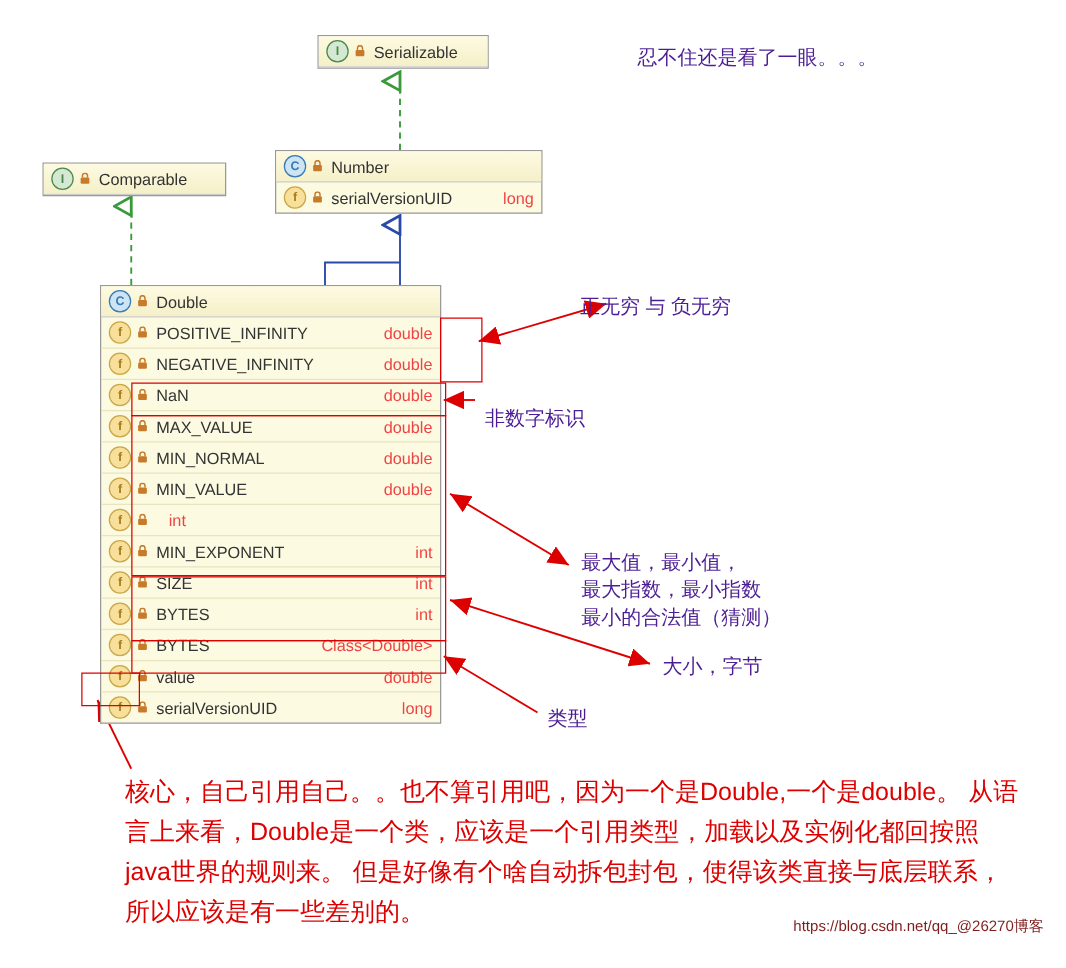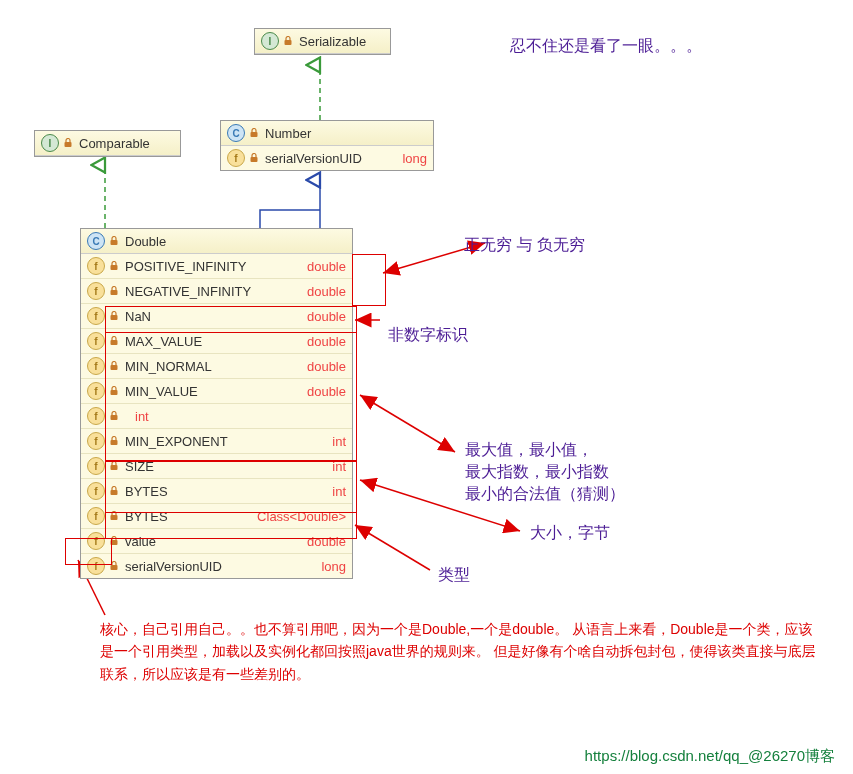--- a/index.html
+++ b/index.html
@@ -11,22 +11,22 @@
 .ic-i{background:#d4e8d4;color:#4a8a4a;border:1px solid #4a8a4a}
 .ic-c{background:#cde4f5;color:#3a7ab5;border:1px solid #3a7ab5}
 .ic-f{background:#f9e09a;color:#a57a1a;border:1px solid #c9a84a}
 .lock{width:10px;height:10px;margin-right:6px;flex-shrink:0}
 .lock svg{width:10px;height:10px;display:block}
 .nm{flex:1}
 .ty{color:#ef4444;margin-left:10px}
 .ann{position:absolute;color:#4c1d95;font-size:16px}
 .redbox{position:absolute;border:1px solid #d00;pointer-events:none}
 svg.arrows{position:absolute;left:0;top:0;width:853px;height:774px;pointer-events:none}
-.wm{position:absolute;right:18px;bottom:8px;color:#15803d;font-size:15px}
-.para{position:absolute;color:#d00;font-size:14px;line-height:1.6;width:720px}
+.wm{position:absolute;right:18px;bottom:24px;color:#7f1d1d;font-size:12px}
+.para{position:absolute;color:#d00;font-size:20px;line-height:1.6;width:720px}
 </style>
 </head>
 <body>
 
 <svg class="arrows">
 <defs>
 <marker id="tri-green" markerWidth="12" markerHeight="12" refX="6" refY="10" orient="auto">
         <path d="M1,10 L6,1 L11,10 Z" fill="none" stroke="#3a9a3a" stroke-width="1.5"></path>
       </marker>
 <marker id="tri-blue" markerWidth="12" markerHeight="12" refX="6" refY="10" orient="auto">

